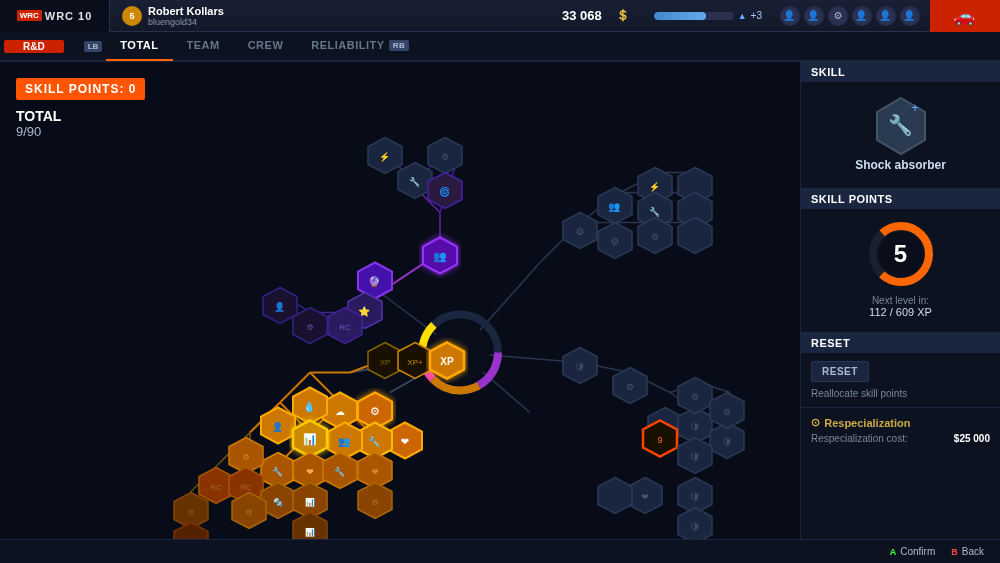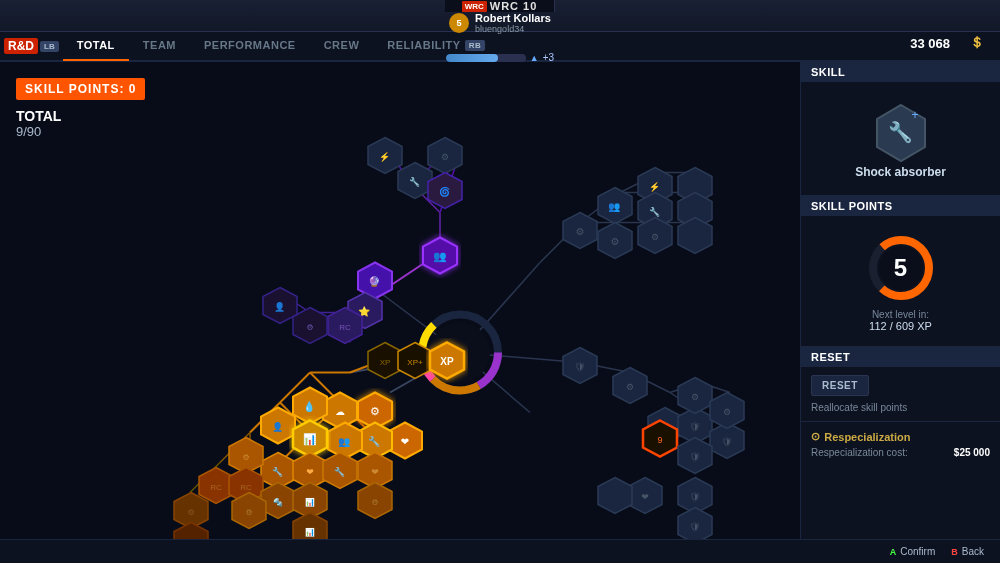--- a/index.html
+++ b/index.html
@@ -14,21 +14,20 @@
     }
 
     
     .top-bar {
       width: 100%;
       height: 32px;
       background: linear-gradient(to bottom, #1a2035, #111827);
       display: flex;
       align-items: center;
       border-bottom: 1px solid #2a3050;
-      flex-direction: column;
     }
     .logo-area {
       width: 110px;
       height: 32px;
       background: #0a0e1a;
       display: flex;
       align-items: center;
       justify-content: center;
       border-right: 1px solid #2a3050;
     }
@@ -71,21 +70,21 @@
       color: #ffffff;
     }
     .player-sub {
       font-size: 9px;
       color: #8899aa;
     }
     .currency {
       margin-left: auto;
       display: flex;
       align-items: center;
-      gap: 20px;
+      gap: 14px;
       padding: 0 16px;
       font-size: 13px;
       font-weight: bold;
       color: #ffffff;
     }
     .currency-icon {
       color: #f0c040;
       font-size: 14px;
     }
     .xp-bar-area {
@@ -161,25 +160,25 @@
       letter-spacing: 0.5px;
       text-transform: uppercase;
     }
     .nav-tab.active {
       color: #ffffff;
       border-bottom: 2px solid #ff6600;
     }
     .rd-badge {
       background: #cc2200;
       color: #fff;
-      font-size: 12px;
-      font-weight: bold;
-      padding: 1px 4px;
+      font-size: 10px;
+      font-weight: bold;
+      padding: 1px 19px;
       border-radius: 2px;
-      margin-right: 2px;
+      margin-right: 20px;
     }
     .rb-badge {
       background: #334466;
       color: #aabbcc;
       font-size: 8px;
       font-weight: bold;
       padding: 1px 4px;
       border-radius: 2px;
       margin-left: 4px;
     }
@@ -252,21 +251,21 @@
       flex-direction: column;
     }
 
     .right-section {
       border-bottom: 1px solid #1a2540;
       padding: 8px 10px;
     }
 
     .section-title-bar {
       background: #1a2540;
-      margin: -8px -10px 11px -10px;
+      margin: -8px -10px 4px -10px;
       padding: 4px 10px;
       font-size: 11px;
       font-weight: bold;
       color: #ffffff;
       text-transform: uppercase;
       letter-spacing: 0.5px;
     }
 
     .skill-icon-display {
       display: flex;
@@ -447,21 +446,20 @@
   <div class="car-icon-area">
     <span>🚗</span>
   </div>
 </div>
 
 <div class="nav-bar">
   <span class="rd-badge">R&amp;D</span>
   <span class="lb-badge">LB</span>
   <div class="nav-tab active">TOTAL</div>
   <div class="nav-tab">TEAM</div>
-  <div class="nav-tab">PERFORMANCE</div>
   <div class="nav-tab">CREW</div>
   <div class="nav-tab">
     <span>RELIABILITY</span>
     <span class="rb-badge">Rb</span>
   </div>
 </div>
 
 <div class="main-content">
 
   <div class="skill-tree-panel">

